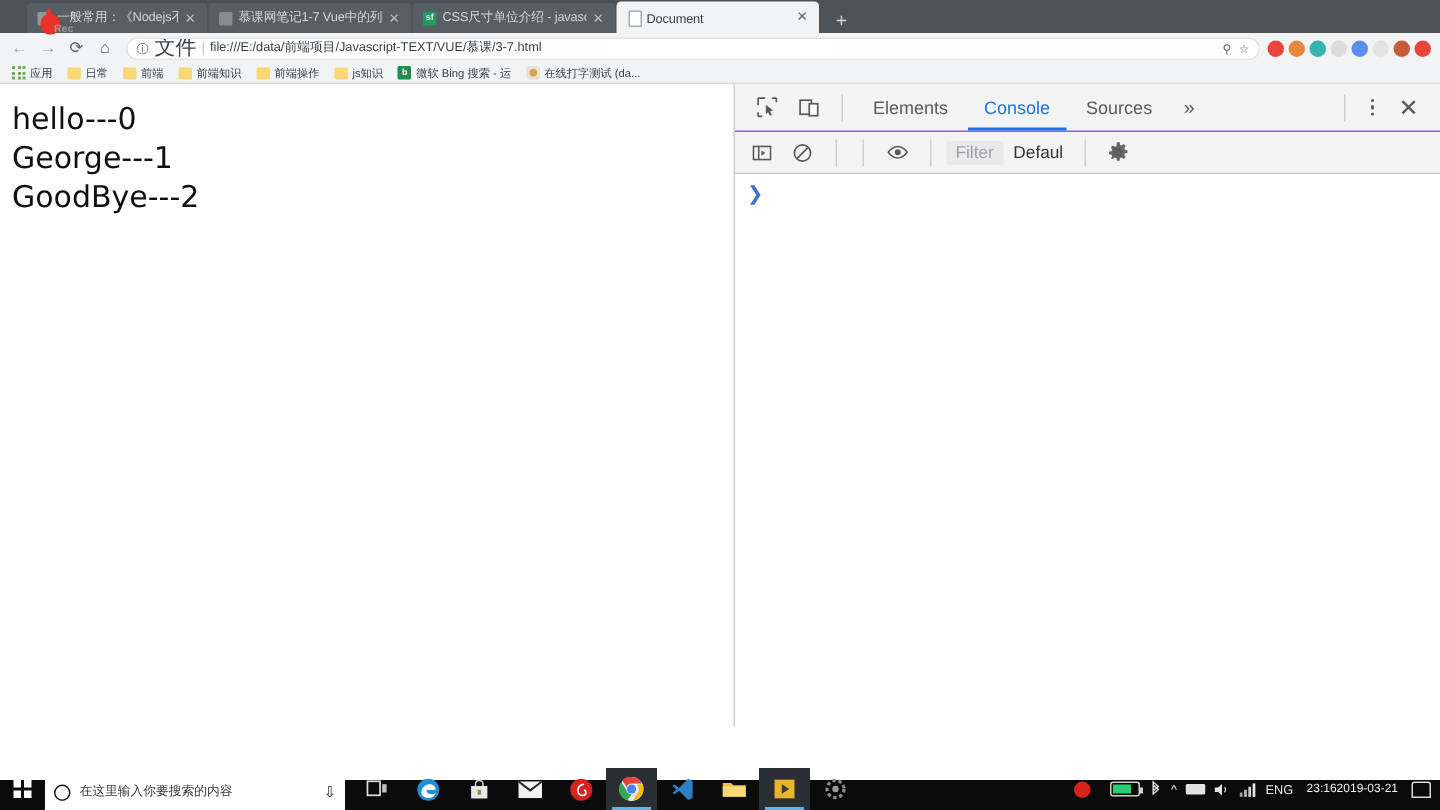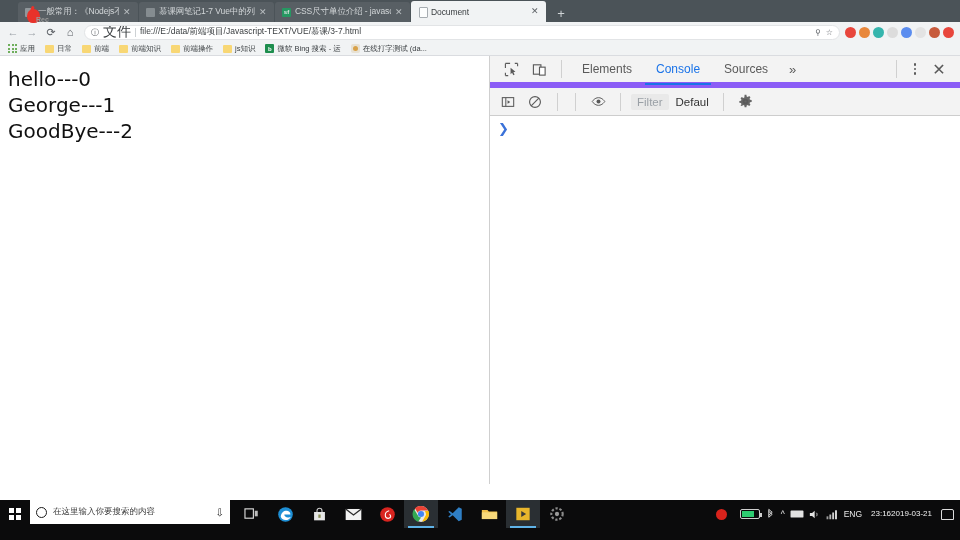--- a/index.html
+++ b/index.html
@@ -94,21 +94,21 @@
   
   .viewport { position:absolute; left:0; top:56px; right:0; bottom:28px; display:flex; background:#fff; }
   .page {
     width:489px; background:#fff; padding:10px 0 0 8px; overflow:hidden;
   }
   .page-line { font-size:20px; color:#101010; line-height:1.3; font-family:"DejaVu Sans", sans-serif; }
   .splitter { width:1px; background:#cfcfcf; }
 
   
   .devtools { flex:1 1 auto; background:#fff; display:flex; flex-direction:column; }
-  .dt-tabbar { height:32px; background:#f3f3f3; border-bottom:6px solid #8b5cf6;
+  .dt-tabbar { height:32px; background:#f3f3f3; border-bottom:1px solid #8b5cf6;
                display:flex; align-items:center; padding:0 8px; gap:2px; }
   .dt-iconbtn { width:26px; height:24px; display:flex; align-items:center; justify-content:center; }
   .dt-vsep { width:1px; height:18px; background:#d0d0d0; margin:0 7px; }
   .dt-tab { height:31px; padding:0 11px; display:flex; align-items:center; font-size:12px;
             color:#5a5a5a; }
   .dt-tab.active { color:#1a73e8; box-shadow: inset 0 -2px 0 #1a73e8; }
   .dt-more { padding:0 8px; font-size:13px; color:#5a5a5a; display:flex; align-items:center; height:31px;}
   .dt-right { margin-left:auto; display:flex; align-items:center; }
   .dt-kebab { width:22px; height:24px; display:flex; flex-direction:column; align-items:center;
               justify-content:center; gap:2px; }
@@ -124,22 +124,22 @@
   .ctx-select .caret { margin-left:auto; font-size:8px; color:#5a5a5a; }
   .filter-input { font-size:11.5px; color:#9aa0a6; background:#e9e9e9; border-radius:2px;
                   padding:2px 6px; }
   .levels { font-size:11.5px; color:#333; padding:2px 4px; max-width:50px; overflow:hidden;
             white-space:nowrap; }
   .dt-console-body { flex:1 1 auto; background:#fff; position:relative; padding:6px 0 0 8px; }
   .prompt-row { display:flex; align-items:flex-start; gap:4px; }
   .prompt-caret { color:#3b72d9; font-size:13px; font-weight:bold; line-height:1; }
 
   
-  .taskbar { position:absolute; left:0; bottom:0; width:960px; height:40px; background:#0b0b0c;
-             display:flex; align-items:flex-start; }
+  .taskbar { position:absolute; left:0; bottom:0; width:960px; height:20px; background:#0b0b0c;
+             display:flex; align-items:flex-end; }
   .start { width:30px; height:28px; display:flex; align-items:center; justify-content:center; }
   .start i { display:block; width:12px; height:12px;
              background:
                linear-gradient(#fff,#fff) 0 0/5px 5px no-repeat,
                linear-gradient(#fff,#fff) 7px 0/5px 5px no-repeat,
                linear-gradient(#fff,#fff) 0 7px/5px 5px no-repeat,
                linear-gradient(#fff,#fff) 7px 7px/5px 5px no-repeat; }
   .tb-search { width:200px; height:24px; background:#fff; display:flex; align-items:center;
                gap:6px; padding:0 6px; }
   .cortana { width:11px; height:11px; border-radius:50%; border:1.6px solid #1b1b1b; flex:0 0 11px;}

